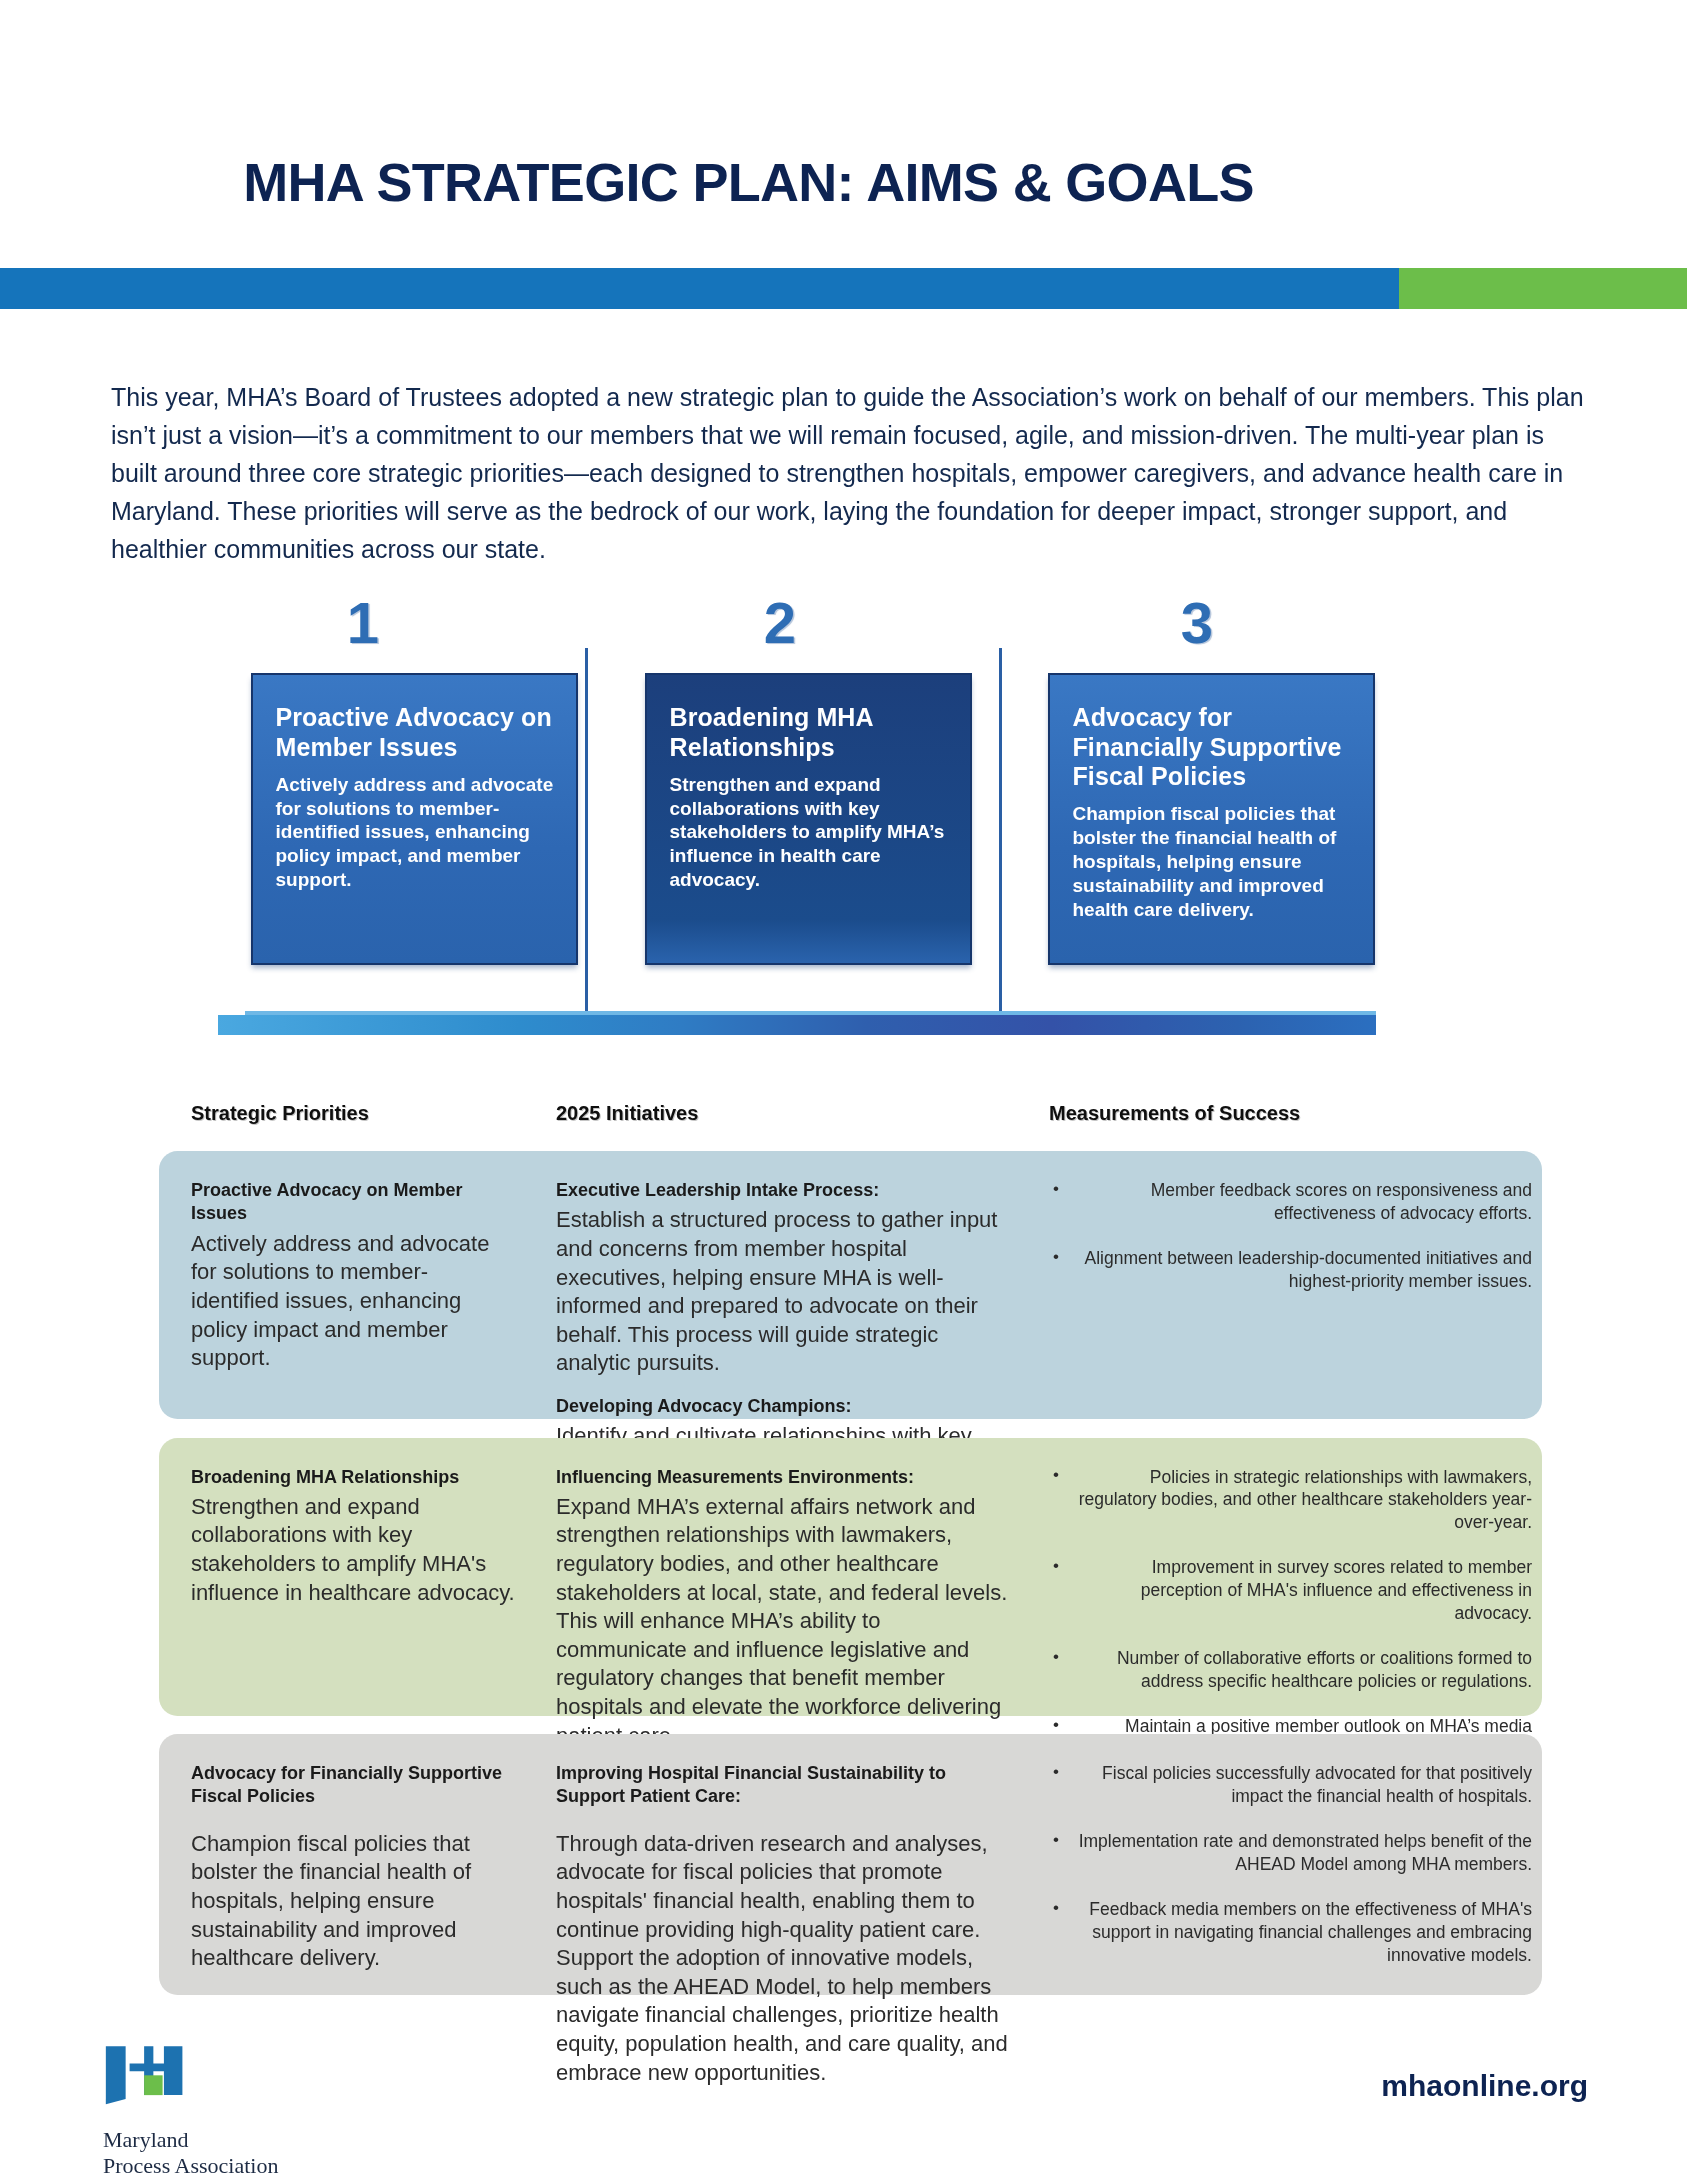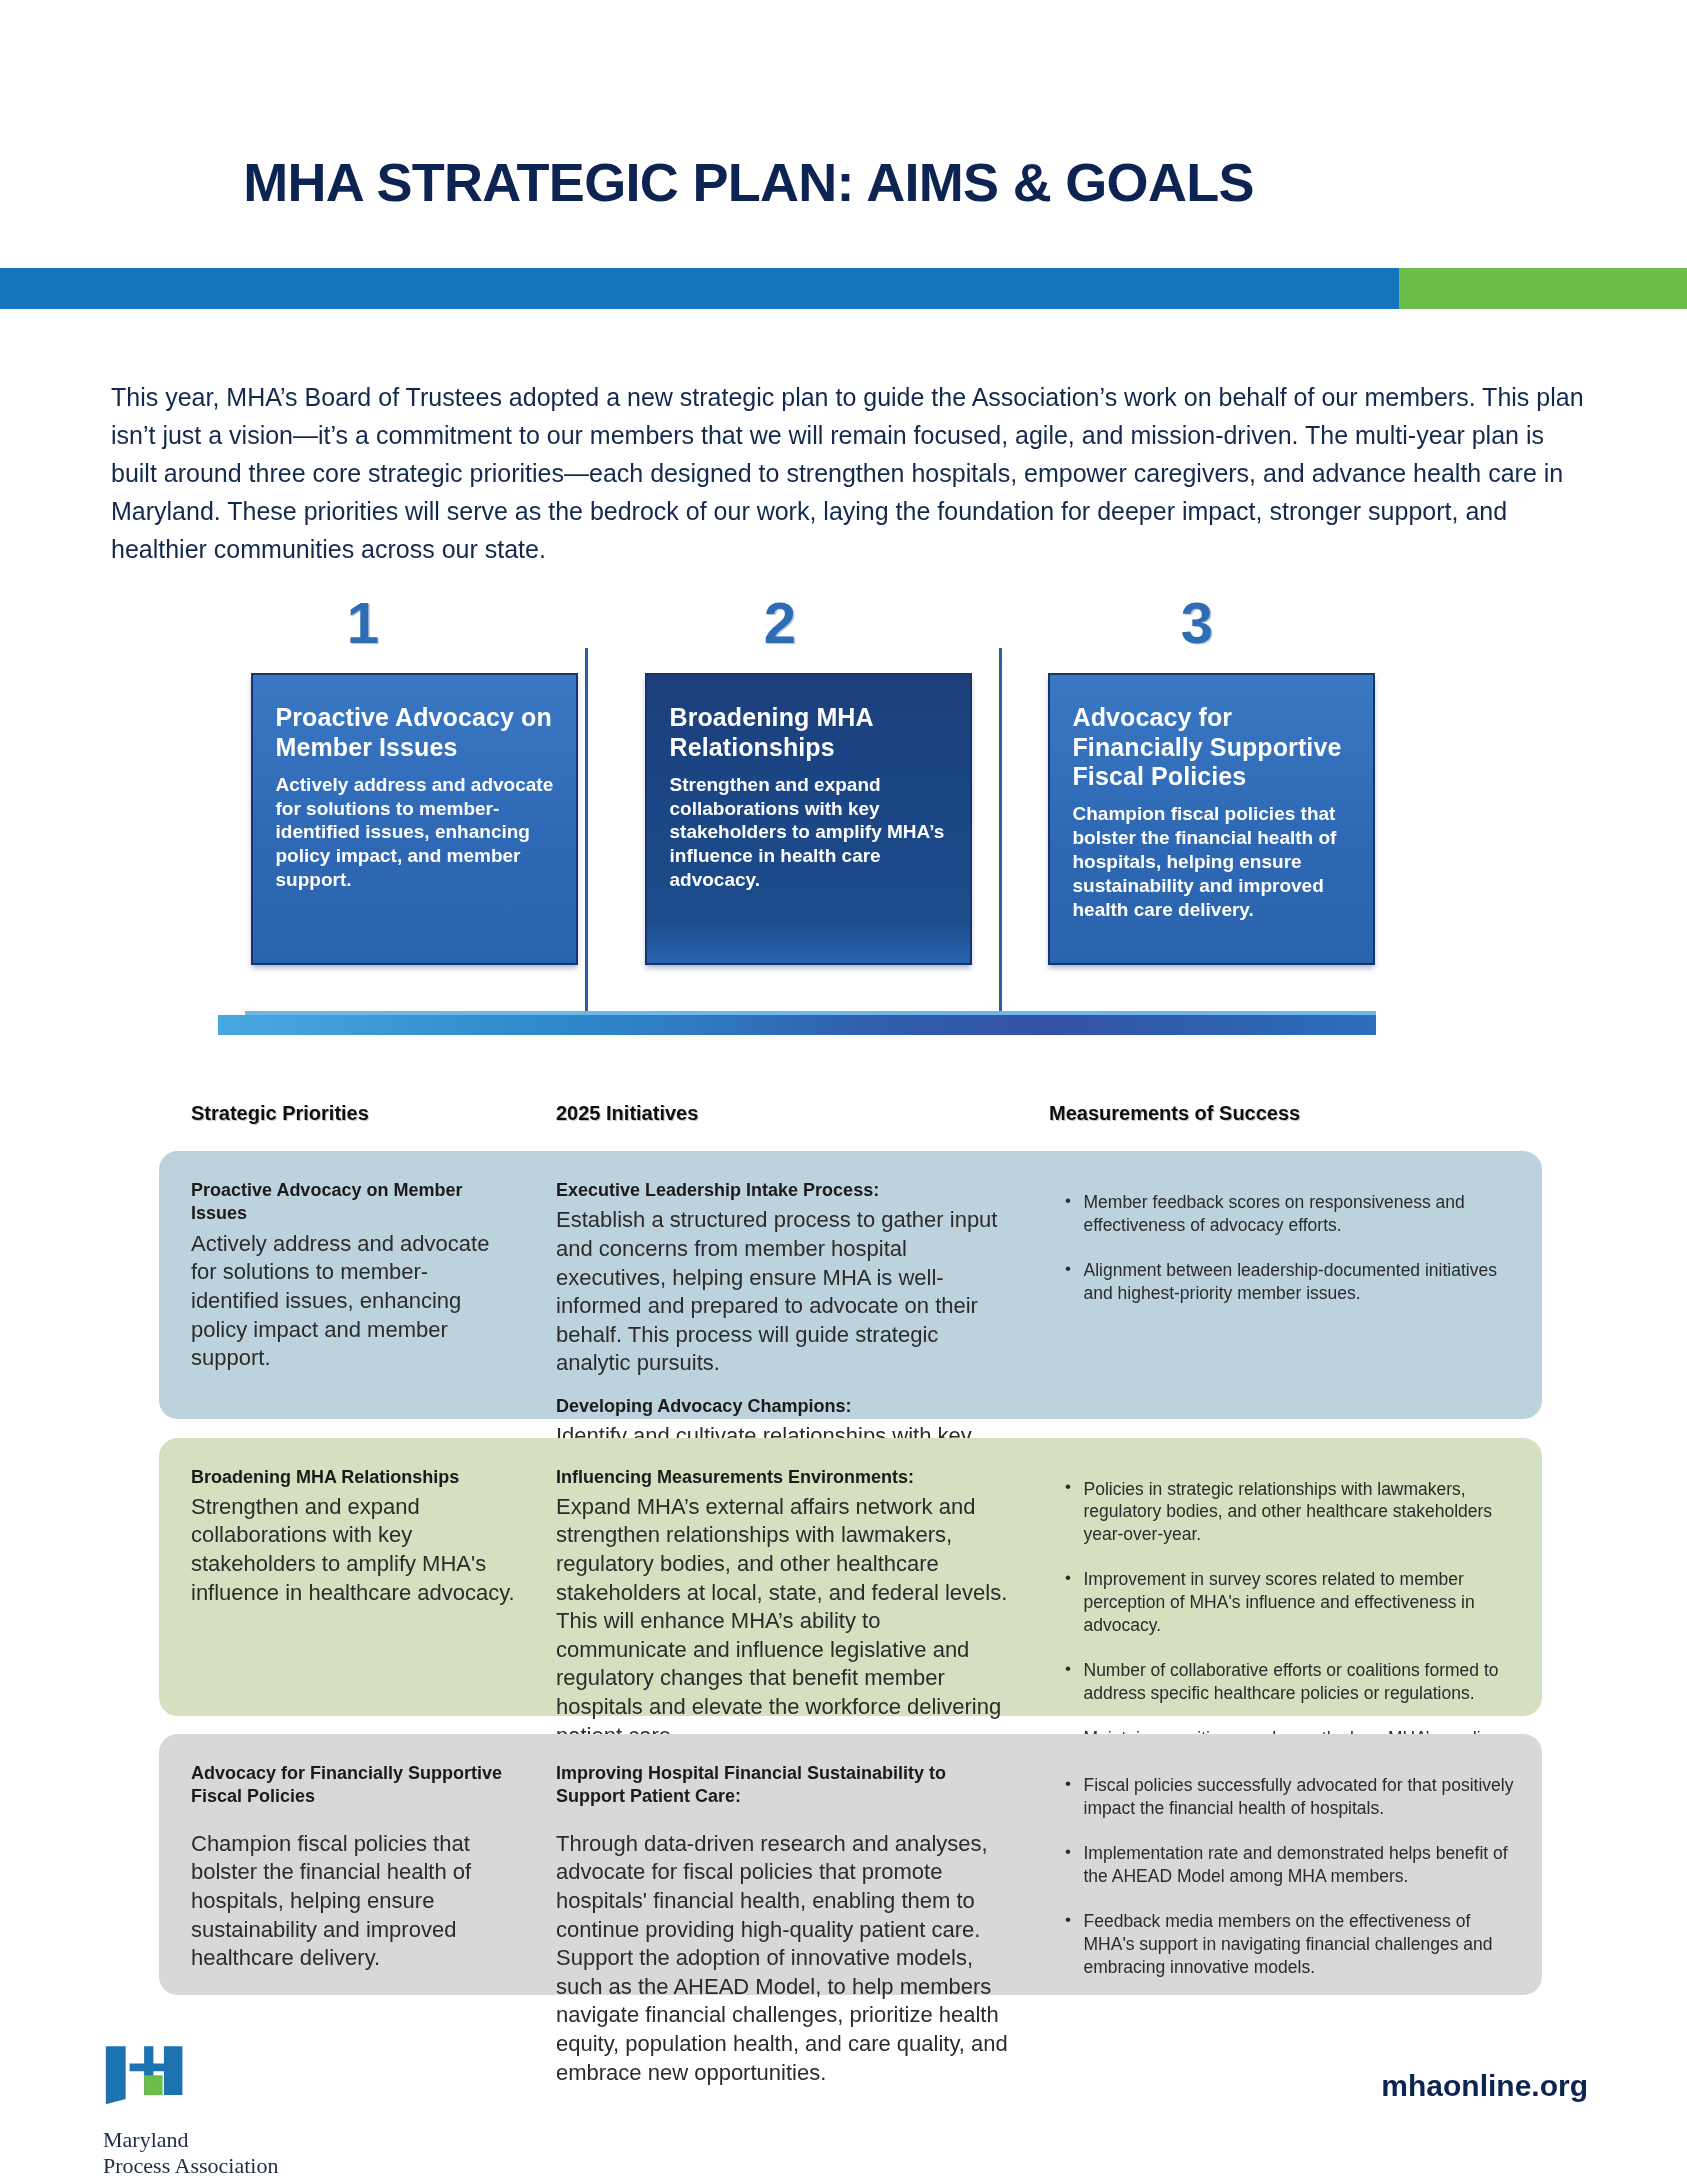--- a/index.html
+++ b/index.html
@@ -62,21 +62,21 @@
   .th{position:absolute;font-size:20px;font-weight:bold;color:#0f0f0f;
       text-shadow:1px 1px 0 rgba(140,140,140,.5);}
   .row{position:relative;border-radius:18.5px;margin-bottom:18.5px;box-sizing:border-box;padding:28px 0 30px 0;}
   .row.c1{background:#bcd3dd;}
   .row.c2{background:#d4e0bf;}
   .row.c3{background:#d8d8d6;}
   .cell{position:absolute;top:28px;box-sizing:border-box;}
   .cell h4{margin:0 0 4px 0;font-size:18px;line-height:1.3;font-weight:bold;color:#1a1a1a;}
   .cell p{margin:0;font-size:22px;line-height:1.3;color:#2b2b2b;}
   .cell .gap{height:17px;}
-  .cell ul{margin:12px;padding:0;list-style:none;}
+  .cell ul{margin:0;padding:0;list-style:none;text-align:right;}
   .cell li{position:relative;padding-left:22.5px;margin-bottom:22.5px;font-size:17.5px;line-height:1.3;color:#2b2b2b;}
   .cell li:before{content:"\2022";position:absolute;left:4px;top:-1.3px;font-size:17px;color:#2b2b2b;}
   .row .cA{left:32px;width:324px;}
   .row .cB{left:397px;width:457px;}
   .row .cC{left:890px;width:483px;}
 
   
   .logo{position:absolute;left:103px;top:2041px;width:212px;}
   .logo svg{display:block;}
   .logo .name{margin-top:20px;font-family:"Liberation Serif", serif;color:#1d2b44;

